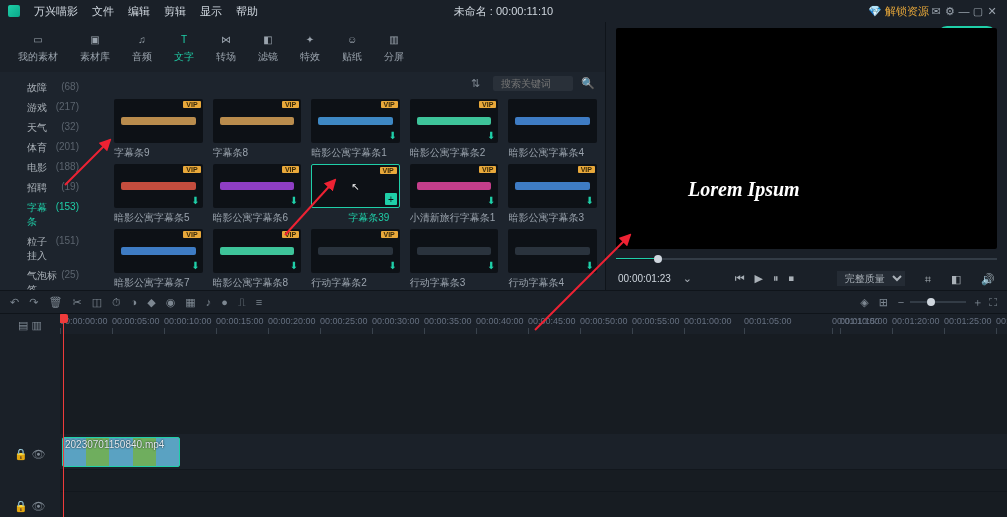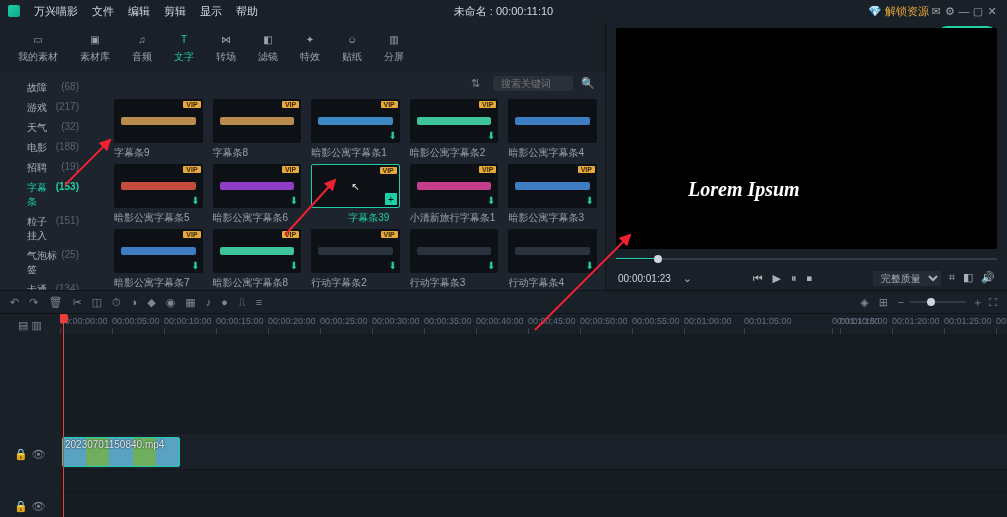--- a/index.html
+++ b/index.html
@@ -20,21 +20,21 @@
 .tab .ti { width: 18px; height: 18px; color: #9aa3ad; display: flex; align-items: center; justify-content: center; }
 .tab.active .ti, .tab.active span { color: #1fcfa8; }
 .tab span { font-size: 10px; color: #9aa3ad; }
 .inner { display: flex; flex: 1; min-height: 0; }
 .side { width: 106px; padding: 6px 15px; overflow-y: auto; }
 .side::-webkit-scrollbar { width: 6px; }
 .side::-webkit-scrollbar-thumb { background: #333c46; border-radius: 3px; }
 .sitem { display: flex; justify-content: space-between; padding: 3px 12px; font-size: 10px; cursor: pointer; }
 .sitem.active { color: #1fcfa8; }
 .sitem .cnt { color: #5b646e; font-size: 10px; }
-.sitem.active .cnt { color: #1fcfa8; font-weight: bold; }
+.sitem.active .cnt { color: #1fcfa8; }
 .content { flex: 1; display: flex; flex-direction: column; min-height: 0; }
 .toolbar { display: flex; justify-content: flex-end; align-items: center; gap: 8px; padding: 4px 10px; }
 .toolbar .search { background: #293039; border: none; color: #aab1b8; padding: 2px 8px; font-size: 10px; width: 80px; border-radius: 2px; }
 .toolbar .ico, .toolbar .sico { color: #7d8791; width: 14px; height: 14px; }
 .grid { padding: 4px 8px; overflow-y: auto; display: grid; grid-template-columns: repeat(5, 1fr); gap: 4px 10px; }
 .grid::-webkit-scrollbar { width: 6px; }
 .grid::-webkit-scrollbar-thumb { background: #333c46; border-radius: 3px; }
 .card { display: flex; flex-direction: column; gap: 3px; cursor: pointer; }
 .thumb { position: relative; height: 44px; background: #0d1116; border-radius: 2px; overflow: hidden; }
 .thumb.selected { border: 1px solid #1fcfa8; }
@@ -49,21 +49,21 @@
 .video { flex: 1; margin: 6px 10px 2px 10px; background: #000; position: relative; border-radius: 2px; }
 .video .lorem { position: absolute; left: 28px; top: 68%; color: #fff; font-family: "Brush Script MT", cursive; font-size: 20px; font-style: italic; font-weight: bold; margin-left: 44px; }
 .export { position: absolute; top: 4px; right: 10px; background: #1fcfa8; color: #0a3a2e; font-size: 10px; padding: 3px 10px; border-radius: 10px; cursor: pointer; }
 .pbar { height: 16px; margin: 0 10px; position: relative; }
 .pbar .track { position: absolute; top: 7px; left: 0; right: 0; height: 2px; background: #1fcfa8; }
 .pbar .rest { position: absolute; top: 7px; right: 0; width: 90%; height: 2px; background: #333c46; }
 .pbar .knob { position: absolute; top: 4px; left: 10%; width: 8px; height: 8px; border-radius: 50%; background: #cfd6de; }
 .pctrl { display: flex; align-items: center; gap: 12px; padding: 4px 12px; }
 .pctrl .time { font-size: 10px; color: #cfd6de; }
 .pctrl .mid { margin-left: auto; display: flex; gap: 10px; }
-.pctrl .end { margin-left: auto; display: flex; gap: 8px; align-items: flex-start; }
+.pctrl .end { margin-left: auto; display: flex; gap: 20px; align-items: flex-end; }
 .pctrl .ico { color: #aab1b8; cursor: pointer; }
 .pctrl select { background: #242b34; border: none; color: #aab1b8; font-size: 10px; padding: 1px 4px; }
 .toolbar2 { height: 24px; background: #1a2028; display: flex; align-items: center; gap: 10px; padding: 0 10px; border-top: 1px solid #0f141a; border-bottom: 1px solid #0f141a; }
 .toolbar2 .ico { color: #7d8791; cursor: pointer; font-size: 11px; }
 .toolbar2 .grp { display: flex; gap: 10px; }
 .toolbar2 .spacer { flex: 1; }
 .toolbar2 .zoom { display: flex; align-items: center; gap: 6px; }
 .toolbar2 .ztrack { width: 56px; height: 2px; background: #333c46; position: relative; }
 .toolbar2 .zknob { position: absolute; left: 30%; top: -3px; width: 8px; height: 8px; background: #cfd6de; border-radius: 50%; }
 .timeline { height: 203px; background: #171c22; display: flex; }
@@ -154,20 +154,24 @@
           </div>
           <div class="sitem">
             <span>游戏</span>
             <span class="cnt">(217)</span>
           </div>
           <div class="sitem">
             <span>天气</span>
             <span class="cnt">(32)</span>
           </div>
           <div class="sitem">
+            <span>体育</span>
+            <span class="cnt">(201)</span>
+          </div>
+          <div class="sitem">
             <span>电影</span>
             <span class="cnt">(188)</span>
           </div>
           <div class="sitem">
             <span>招聘</span>
             <span class="cnt">(19)</span>
           </div>
           <div class="sitem active">
             <span>字幕条</span>
             <span class="cnt">(153)</span>

